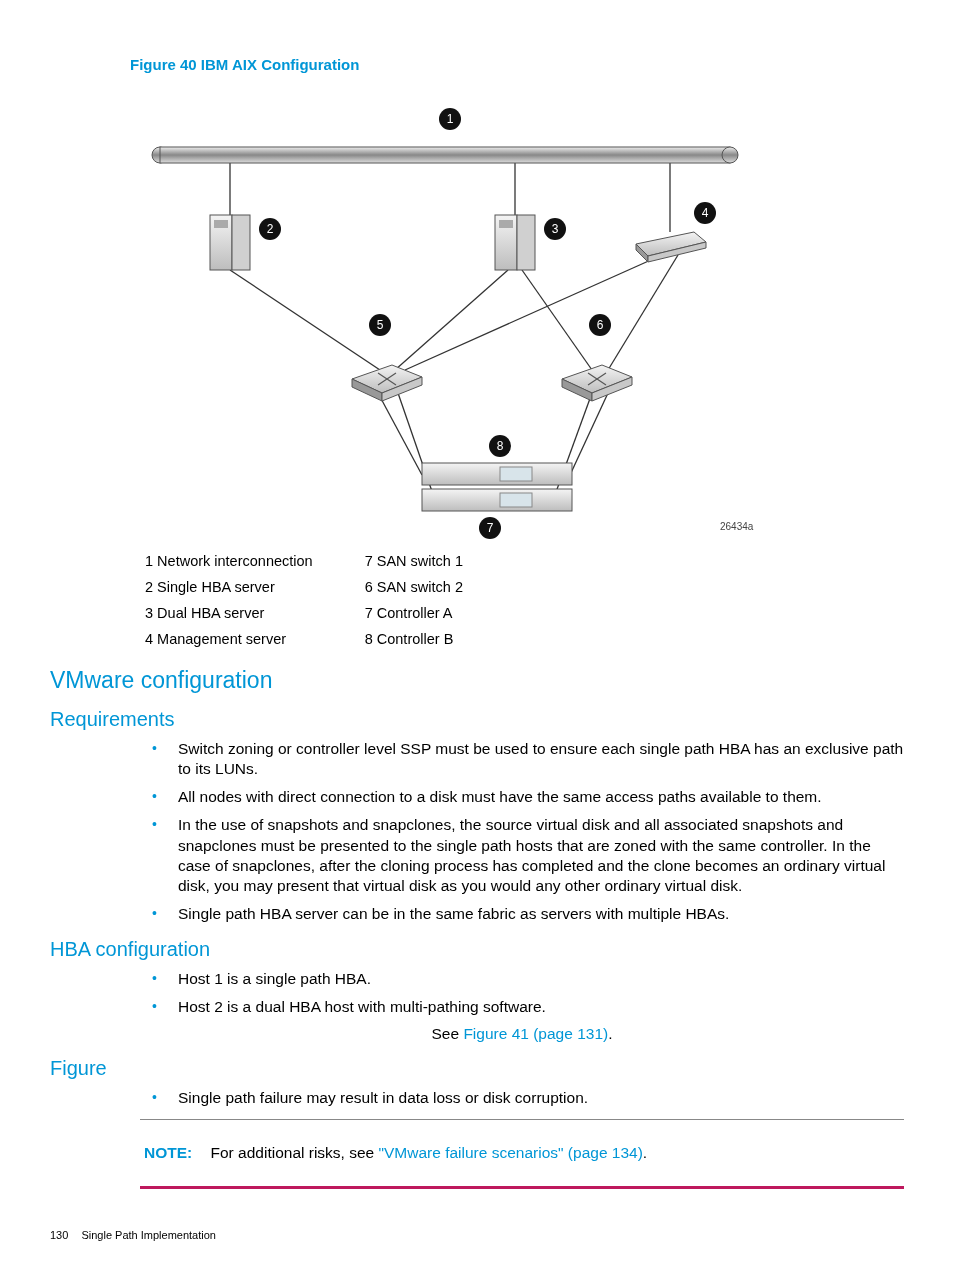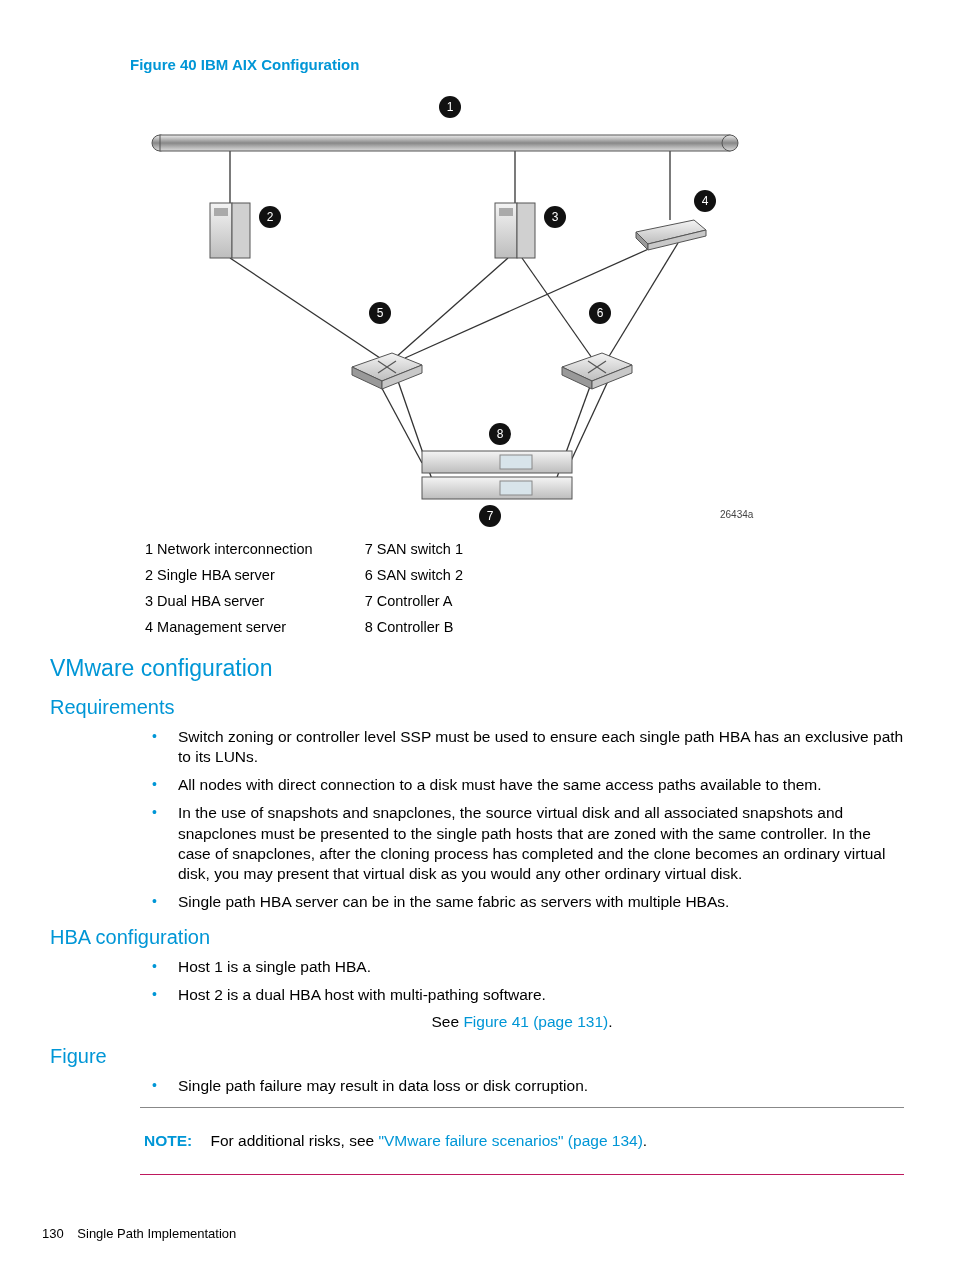--- a/index.html
+++ b/index.html
@@ -14,21 +14,21 @@
     padding: 56px 50px 30px 50px;
     box-sizing: border-box;
     position: relative;
     height: 1271px;
   }
   .figure-caption {
     color: #0096d6;
     font-weight: bold;
     font-size: 15px;
     margin-left: 80px;
-    margin-bottom: 0;
+    margin-bottom: 12px;
   }
   .diagram-wrap {
     margin-left: 80px;
     position: relative;
     width: 640px;
     height: 460px;
   }
   .diagram-wrap svg {
     position: absolute;
     left: 0; top: 0;
@@ -83,34 +83,34 @@
     margin-top: 4px;
     text-align: center;
   }
   .link {
     color: #0096d6;
   }
   .note-box {
     margin-left: 90px;
     margin-top: 10px;
     border-top: 1px solid #888;
-    border-bottom: 1px solid #be185d;
+    border-bottom: 3px solid #be185d;
     padding: 24px 4px;
     font-size: 15.5px;
   }
   .note-label {
     color: #0096d6;
     font-weight: bold;
     margin-right: 14px;
   }
   .footer {
     position: absolute;
     bottom: 30px;
-    left: 42px;
-    font-size: 13px;
+    left: 50px;
+    font-size: 11px;
   }
   .footer .pnum { margin-right: 10px; }
 </style>
 </head>
 <body>
 
 <div class="page">
   <div class="figure-caption">Figure 40 IBM AIX Configuration</div>
 
   <div class="diagram-wrap">

